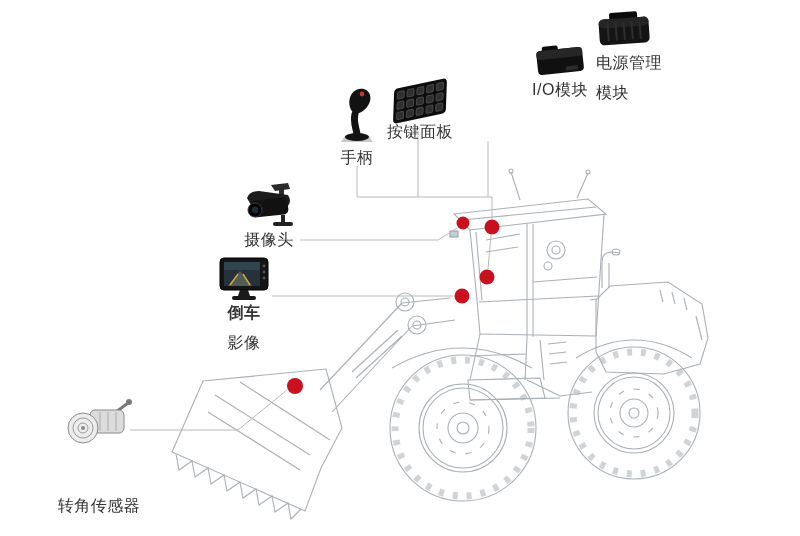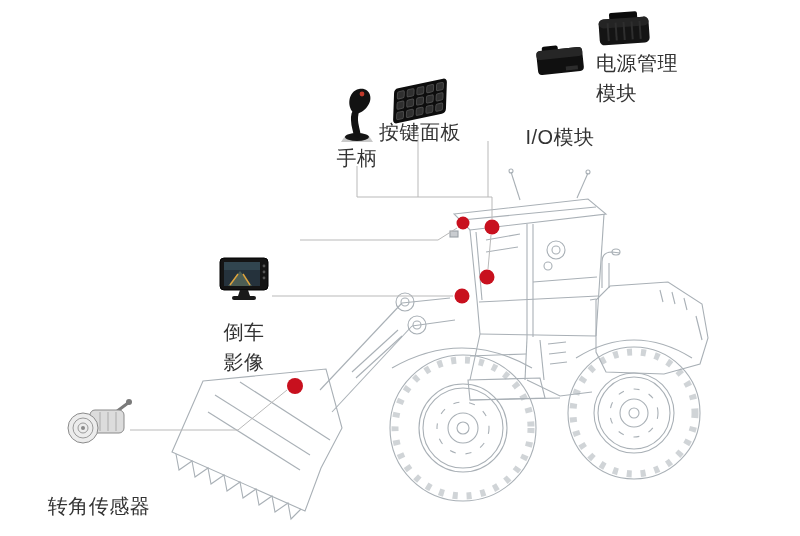--- a/index.html
+++ b/index.html
@@ -15,21 +15,21 @@
 
   .component {
     position:absolute;
     display:flex;
     flex-direction:column;
     align-items:center;
   }
   .component.left-align { align-items:flex-start; }
   .icon-box { display:flex; align-items:center; justify-content:center; }
   .label {
-    font-size:20px;
+    font-size:16px;
     line-height:18px;
     color:#333333;
     letter-spacing:.5px;
     text-align:center;
     white-space:nowrap;
     margin-top:3px;
   }
   .label.tight { margin-top:12px; }
 
   
@@ -195,21 +195,21 @@
           <div class="key"></div>
           <div class="key"></div>
           <div class="key"></div>
           <div class="key"></div>
       </div>
     </div>
     <div class="label">按键面板</div>
   </div>
 
 
-  <div class="component" style="left:532px; top:42px; width:56px;gap:47px;">
+  <div class="component" style="left:532px; top:42px; width:56px;">
     <div class="icon-box tilt-6">
       <svg width="50" height="36" viewBox="0 0 50 36">
         <rect x="8" y="3" width="16" height="7" rx="2" fill="#0a0a0a"></rect>
         <rect x="2" y="7" width="46" height="24" rx="4" fill="#101010"></rect>
         <rect x="2" y="7" width="46" height="9" rx="4" fill="#262626"></rect>
         <rect x="30" y="25" width="12" height="4" fill="#2c2c2c"></rect>
       </svg>
     </div>
     <div class="label">I/O模块</div>
   </div>
@@ -224,38 +224,53 @@
         <line x1="20" y1="12" x2="20" y2="30" stroke="#2e2e2e" stroke-width="2"></line>
         <line x1="28" y1="12" x2="28" y2="30" stroke="#2e2e2e" stroke-width="2"></line>
         <line x1="36" y1="12" x2="36" y2="30" stroke="#2e2e2e" stroke-width="2"></line>
         <line x1="44" y1="12" x2="44" y2="30" stroke="#2e2e2e" stroke-width="2"></line>
       </svg>
     </div>
     <div class="label tight" style="margin-top:6px;">电源管理</div>
     <div class="label tight">模块</div>
   </div>
 
+  <div class="component" style="left:240px; top:182px; width:58px;">
+    <div class="icon-box">
+      <svg width="56" height="46" viewBox="0 0 56 46">
+        <path d="M30 3 L47 1 L49 7 L34 9 Z" fill="#2a2a2a"></path>
+        <rect x="38" y="7" width="5" height="8" fill="#2a2a2a"></rect>
+        <path d="M6 16 Q8 9 18 9 L47 13 Q51 19 47 24 L14 30 Z" fill="#1c1c1c"></path>
+        <rect x="10" y="17" width="37" height="17" rx="5" fill="#111" transform="rotate(-6 28 25)"></rect>
+        <circle cx="14" cy="28" r="7" fill="#000" stroke="#3d3d3d"></circle>
+        <circle cx="14" cy="28" r="3.4" fill="#1d2c38"></circle>
+        <rect x="40" y="33" width="4" height="8" fill="#222"></rect>
+        <rect x="32" y="40" width="20" height="4" rx="2" fill="#222"></rect>
+      </svg>
+    </div>
+    <div class="label">摄像头</div>
+  </div>
 
   <div class="component" style="left:218px; top:256px; width:52px;">
     <div class="icon-box">
       <svg width="52" height="48" viewBox="0 0 52 48">
         <rect x="2" y="2" width="48" height="32" rx="4" fill="#141414" stroke="#000"></rect>
         <rect x="6" y="6" width="36" height="24" fill="#25323c"></rect>
         <rect x="6" y="6" width="36" height="8" fill="#31454f"></rect>
         <path d="M10 30 L22 15 L34 30 Z" fill="#4d5e54"></path>
         <path d="M12 29 L20 18" stroke="#e0a43c" stroke-width="1.4" fill="none"></path>
         <path d="M32 29 L25 18" stroke="#e0a43c" stroke-width="1.4" fill="none"></path>
         <circle cx="46" cy="10" r="1.4" fill="#555"></circle>
         <circle cx="46" cy="16" r="1.4" fill="#555"></circle>
         <circle cx="46" cy="22" r="1.4" fill="#555"></circle>
         <path d="M22 34 L30 34 L32 40 L20 40 Z" fill="#1a1a1a"></path>
         <rect x="14" y="40" width="24" height="4" rx="2" fill="#1a1a1a"></rect>
       </svg>
     </div>
-    <div class="label tight" style="margin-top:19px;">倒车</div>
+    <div class="label tight" style="margin-top:0;font-weight:bold;">倒车</div>
     <div class="label tight">影像</div>
   </div>
 
   <div class="component" style="left:60px; top:396px; width:78px;gap:48px;">
     <div class="icon-box">
       <svg width="70" height="50" viewBox="0 0 70 50">
         <path d="M52 16 L64 7" stroke="#7a7a7a" stroke-width="3" fill="none"></path>
         <circle cx="65" cy="6" r="3" fill="#7a7a7a"></circle>
         <rect x="26" y="14" width="34" height="23" rx="5" fill="#dcdcdc" stroke="#8a8a8a"></rect>
         <line x1="36" y1="16" x2="36" y2="35" stroke="#aaaaaa"></line>

